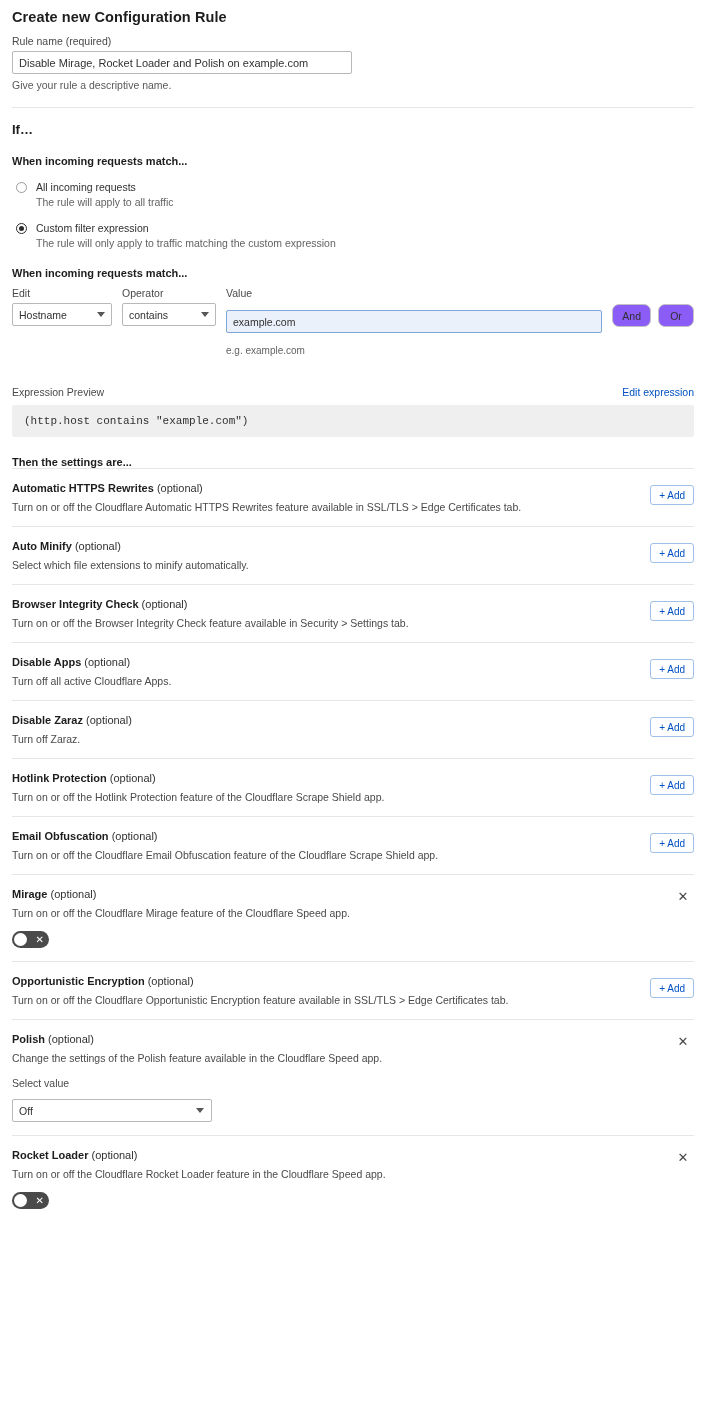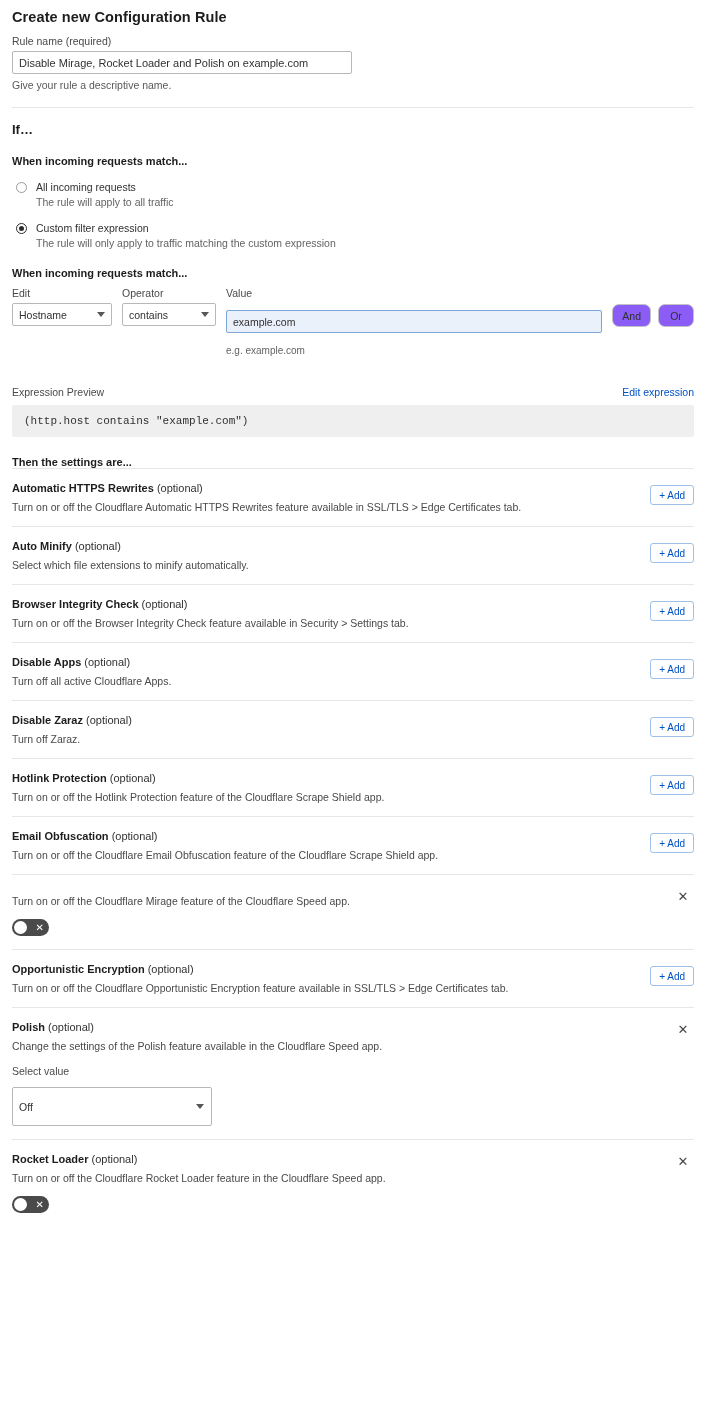--- a/index.html
+++ b/index.html
@@ -268,21 +268,21 @@
   }
 
   .select-value-label {
     font-size: 10.5px;
     color: #494949;
     margin-top: 13px;
     margin-bottom: 10px;
   }
   .select-value-box {
     width: 200px;
-    height: 39px;
+    height: 23px;
     border: 1px solid #b8b8b8;
     border-radius: 2px;
     background: #fff;
     font-size: 10.5px;
     color: #313131;
     display: flex;
     align-items: center;
     padding: 0 6px;
     position: relative;
   }
@@ -426,20 +426,24 @@
   <div class="setting">
     <div class="setting-title">
       <b>Email Obfuscation</b>
       <span class="opt">(optional)</span>
     </div>
     <div class="setting-desc">Turn on or off the Cloudflare Email Obfuscation feature of the Cloudflare Scrape Shield app.</div>
     <button class="add-btn">+ Add</button>
   </div>
 
   <div class="setting">
+    <div class="setting-title">
+      <b>Mirage</b>
+      <span class="opt">(optional)</span>
+    </div>
     <div class="setting-desc">Turn on or off the Cloudflare Mirage feature of the Cloudflare Speed app.</div>
     <div class="toggle">
       <div class="knob"></div>
       <div class="x">✕</div>
     </div>
     <button class="close-btn">✕</button>
   </div>
 
   <div class="setting">
     <div class="setting-title">

